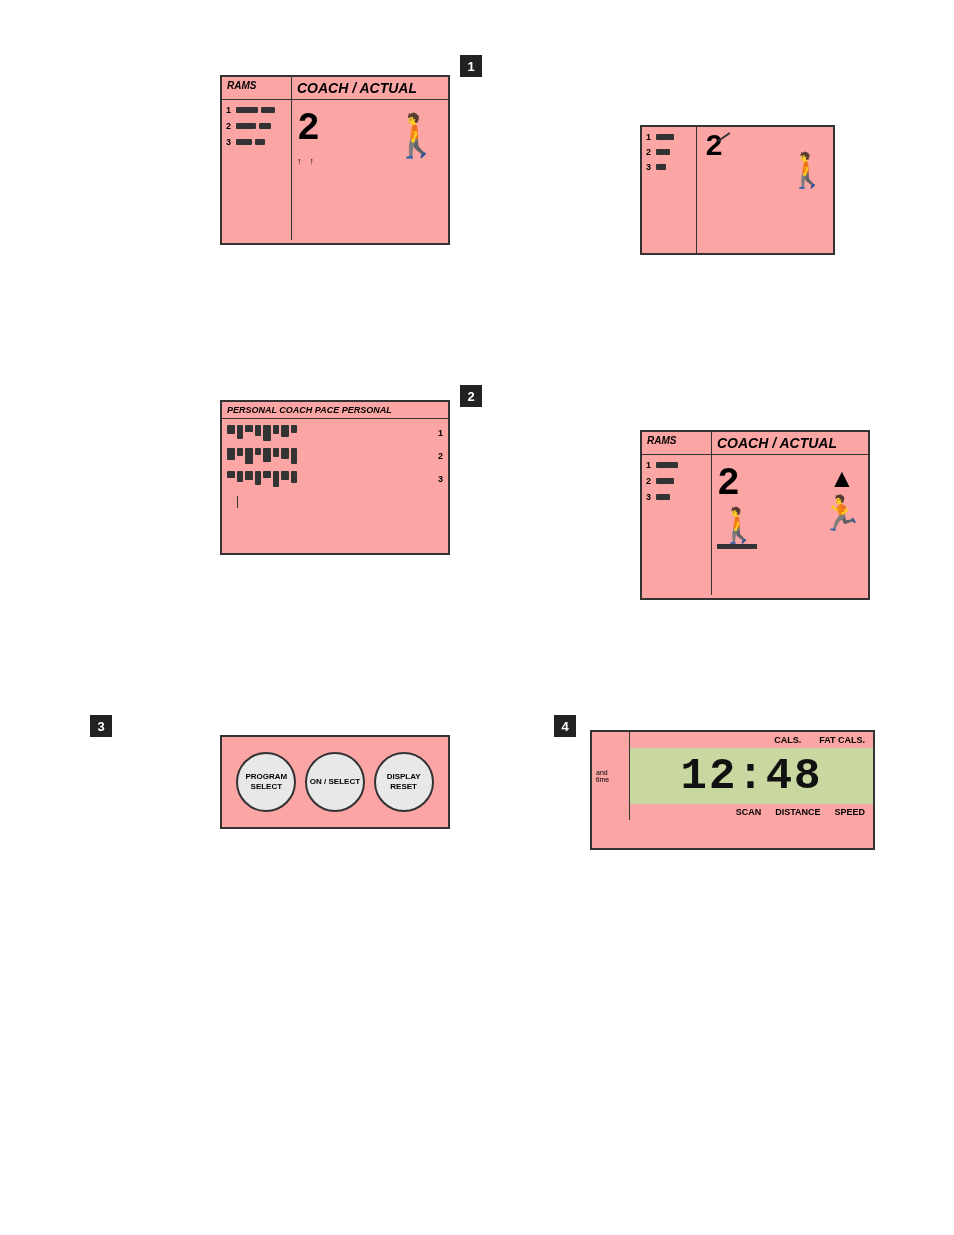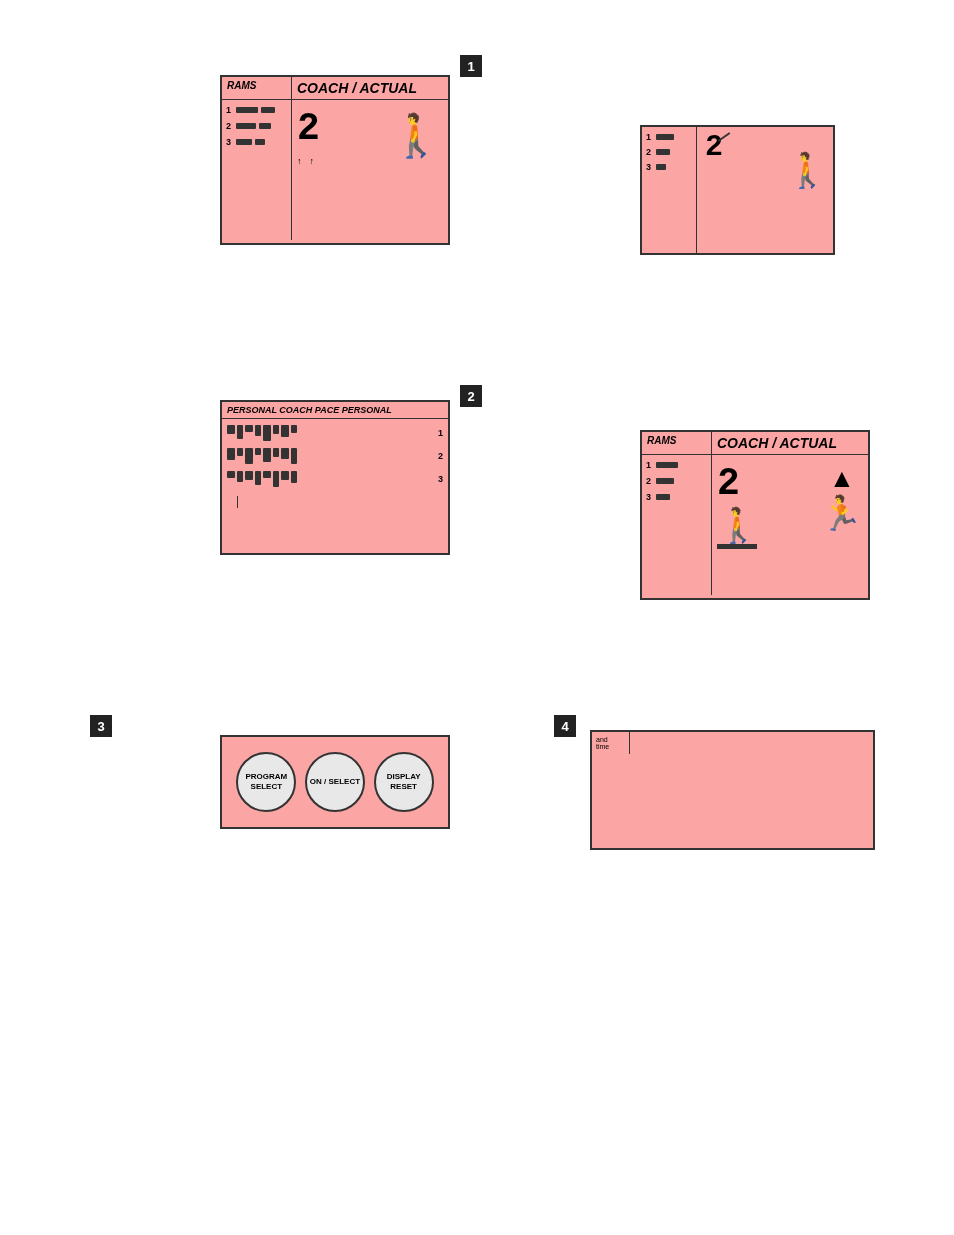--- a/index.html
+++ b/index.html
@@ -414,14 +414,29 @@
 </div>
 
 <div class="panel panel-6">
   <div style="display:flex;">
 
     <div style="width:38px; border-right:1px solid #333; display:flex; flex-direction:column; justify-content:center; padding:4px; font-size:7px;">
       <span>and</span>
       <span>time</span>
     </div>
 
+    <div style="flex:1; display:flex; flex-direction:column;">
+
+      <div style="display:flex; justify-content:flex-end; padding:3px 8px; gap:18px; font-size:9px; font-weight:bold;">
+        <span>CALS.</span>
+        <span>FAT CALS.</span>
+      </div>
+
+      <div style="background:#c8d8a0; padding:4px 8px; font-size:44px; font-weight:bold; font-family:'Courier New',monospace; letter-spacing:2px; color:#111; text-align:center; line-height:1.1;">12:48</div>
+
+      <div style="display:flex; justify-content:flex-end; padding:3px 8px; gap:14px; font-size:9px; font-weight:bold;">
+        <span>SCAN</span>
+        <span>DISTANCE</span>
+        <span>SPEED</span>
+      </div>
+    </div>
   </div>
 </div>
 
 </body></html>

